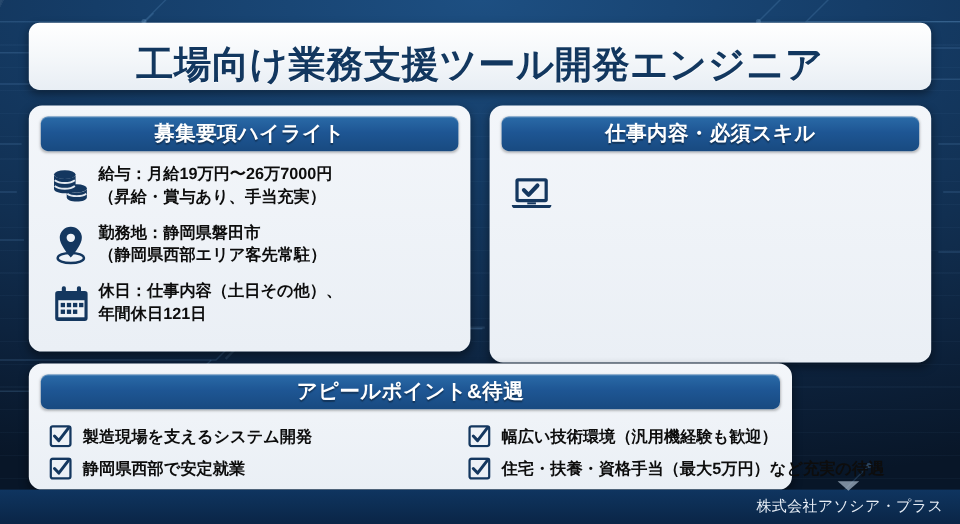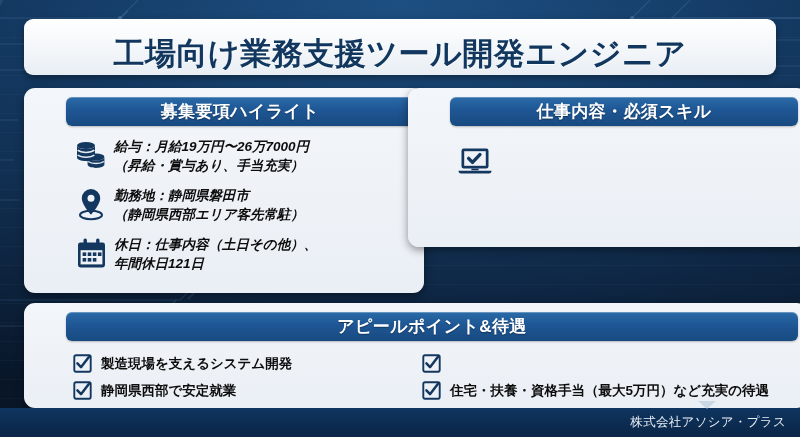--- a/index.html
+++ b/index.html
@@ -48,25 +48,24 @@
     letter-spacing: 0.5px;
     white-space: nowrap;
     text-shadow: 0 1px 0 rgba(255,255,255,0.8);
   }
   
   .panel {
     position: absolute;
     background: linear-gradient(180deg, #f3f6fa 0%, #eaeff5 100%);
     border-radius: 11px;
     box-shadow: 0 3px 8px rgba(0,0,0,0.42);
-    padding-left: 32px;
   }
   #panel-left  { left: 24px;  top: 88px;  width: 368px; height: 205px; }
-  #panel-right { left: 408px; top: 88px;  width: 368px; height: 159px; }
-  #panel-bottom{ left: 24px;  top: 303px; width: 752px; height: 105px; }
+  #panel-right { left: 408px; top: 88px;  width: 368px; height: 214px; }
+  #panel-bottom{ left: 24px;  top: 303px; width: 636px; height: 105px; }
 
   .panel-header {
     margin: 9px 10px 0 10px;
     height: 29px;
     border-radius: 6px;
     background: linear-gradient(180deg, #2a6ba8 0%, #1e5694 45%, #184a80 100%);
     box-shadow: inset 0 1px 0 rgba(255,255,255,0.28), 0 1px 2px rgba(0,0,0,0.25);
     display: flex;
     align-items: center;
     justify-content: center;
@@ -76,23 +75,22 @@
     font-size: 17px;
     font-weight: bold;
     letter-spacing: 0.4px;
     white-space: nowrap;
     text-shadow: 0 1px 1px rgba(0,0,0,0.35);
   }
   
   .rows { padding: 7px 12px 0 12px; }
   .row {
     display: flex;
-    align-items: center;
+    align-items: flex-start;
     margin-bottom: 5px;
-    font-style: italic;
   }
   .row-icon {
     flex: 0 0 46px;
     height: 44px;
     display: flex;
     align-items: center;
     justify-content: center;
   }
   .row-text {
     flex: 1 1 auto;
@@ -310,20 +308,21 @@
         <span class="check-label">製造現場を支えるシステム開発</span>
       </div>
 
       <div class="check-item">
         <span class="check-box">
           <svg width="19" height="19" viewBox="0 0 19 19" xmlns="http://www.w3.org/2000/svg">
             <rect x="1.3" y="1.3" width="16.4" height="16.4" rx="1.6" fill="none" stroke="#14375f" stroke-width="1.9"></rect>
             <path d="M4.4 9.4 l3.6 3.8 8.0-10.4" fill="none" stroke="#14375f" stroke-width="2.5" stroke-linecap="round" stroke-linejoin="round"></path>
           </svg>
         </span>
+        <span class="check-label">幅広い技術環境（汎用機経験も歓迎）</span>
       </div>
 
       <div class="check-item">
         <span class="check-box">
           <svg width="19" height="19" viewBox="0 0 19 19" xmlns="http://www.w3.org/2000/svg">
             <rect x="1.3" y="1.3" width="16.4" height="16.4" rx="1.6" fill="none" stroke="#14375f" stroke-width="1.9"></rect>
             <path d="M4.4 9.4 l3.6 3.8 8.0-10.4" fill="none" stroke="#14375f" stroke-width="2.5" stroke-linecap="round" stroke-linejoin="round"></path>
           </svg>
         </span>
         <span class="check-label">静岡県西部で安定就業</span>

